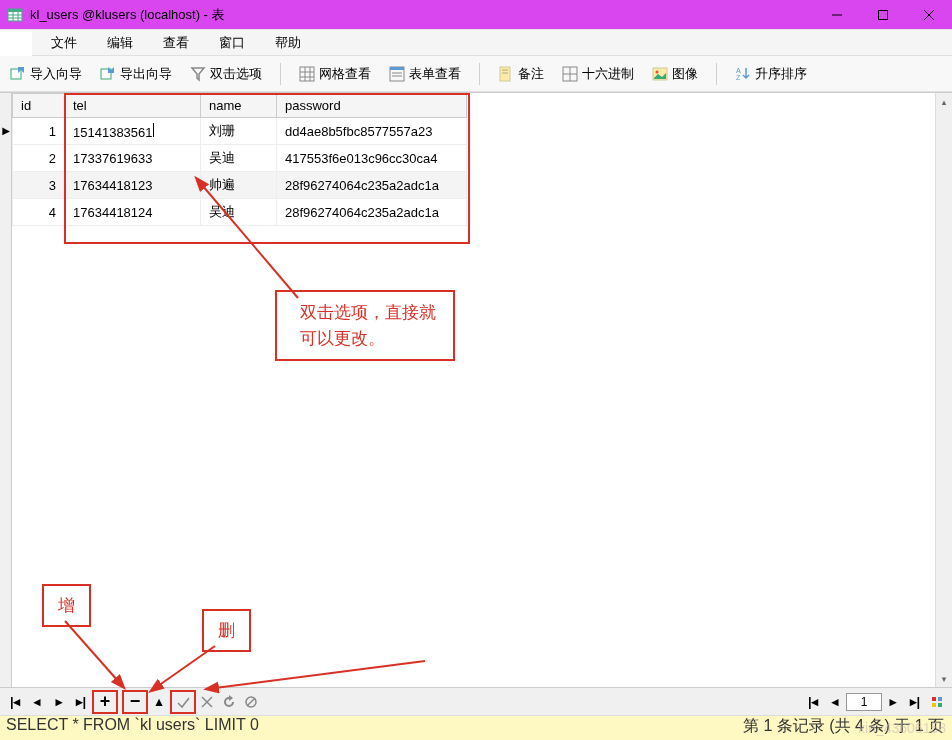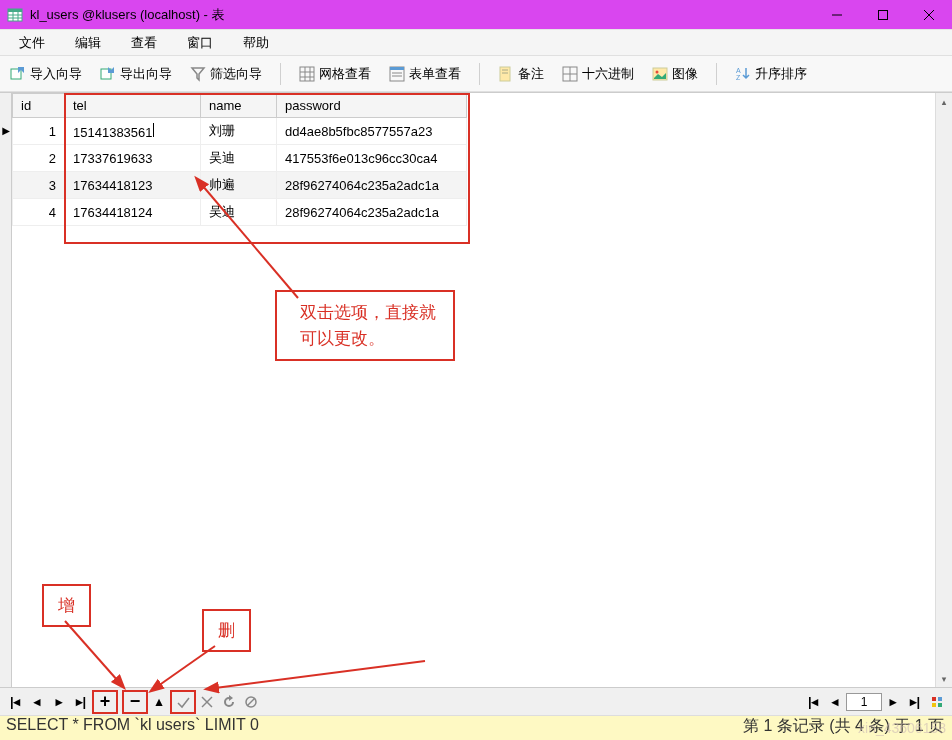--- a/index.html
+++ b/index.html
@@ -6,21 +6,21 @@
 body { background: #fff; font-size: 13px; color: #000; overflow: hidden; width: 952px; height: 740px; position: relative; }
 
 
 .titlebar { height: 30px; display: flex; align-items: center; background: #d946ef; border-bottom: 1px solid #e5e5e5; }
 .titlebar .app-icon { width: 16px; height: 16px; margin: 0 7px; }
 .titlebar .title { flex: 1; font-size: 13px; color: #000; }
 .titlebar .win-btns { display: flex; }
 .titlebar .win-btn { width: 46px; height: 30px; display: flex; align-items: center; justify-content: center; }
 
 
-.menubar { height: 26px; display: flex; align-items: center; padding: 0 4px; background: #f5f5f5; border-bottom: 1px solid #e0e0e0; }
+.menubar { height: 26px; display: flex; align-items: center; padding: 0 4px; background: #f5f5f5; border-bottom: 1px solid #e0e0e0; margin-left: 32px; }
 .menubar .menu-item { padding: 3px 15px; font-size: 13px; }
 
 
 .toolbar { height: 36px; display: flex; align-items: center; padding: 0 4px; background: #f8f8f8; border-bottom: 1px solid #e0e0e0; gap: 6px; }
 .toolbar .tool-btn { display: flex; align-items: center; padding: 3px 6px; font-size: 13px; gap: 4px; }
 .toolbar .tool-sep { width: 1px; height: 22px; background: #d0d0d0; margin: 0 6px; }
 .tool-icon { width: 16px; height: 16px; display: inline-block; }
 
 
 .table-wrap { position: relative; border-top: 1px solid #ccc; height: 595px; background: #fff; }
@@ -115,21 +115,21 @@
       <span class="tool-icon"><svg viewBox="0 0 16 16">
           <rect x="1" y="3" width="10" height="10" fill="#fff" stroke="#3a7"></rect>
           <path d="M14 7 L8 7 L8 1 L11 4 L14 1" fill="#5b9bd5"></path>
         </svg></span>
       <span>导出向导</span>
     </div>
   <div class="tool-btn">
       <span class="tool-icon"><svg viewBox="0 0 16 16">
           <path d="M2 2 L14 2 L9 8 L9 14 L7 12 L7 8 Z" fill="none" stroke="#888" stroke-width="1.5"></path>
         </svg></span>
-      <span>筛选向导</span>
+      <span>双击选项</span>
     </div>
   <div class="tool-sep"></div>
   <div class="tool-btn">
       <span class="tool-icon"><svg viewBox="0 0 16 16">
           <rect x="1" y="1" width="14" height="14" fill="none" stroke="#888"></rect>
           <line x1="1" y1="6" x2="15" y2="6" stroke="#888"></line>
           <line x1="1" y1="11" x2="15" y2="11" stroke="#888"></line>
           <line x1="6" y1="1" x2="6" y2="15" stroke="#888"></line>
           <line x1="11" y1="1" x2="11" y2="15" stroke="#888"></line>
         </svg></span>

